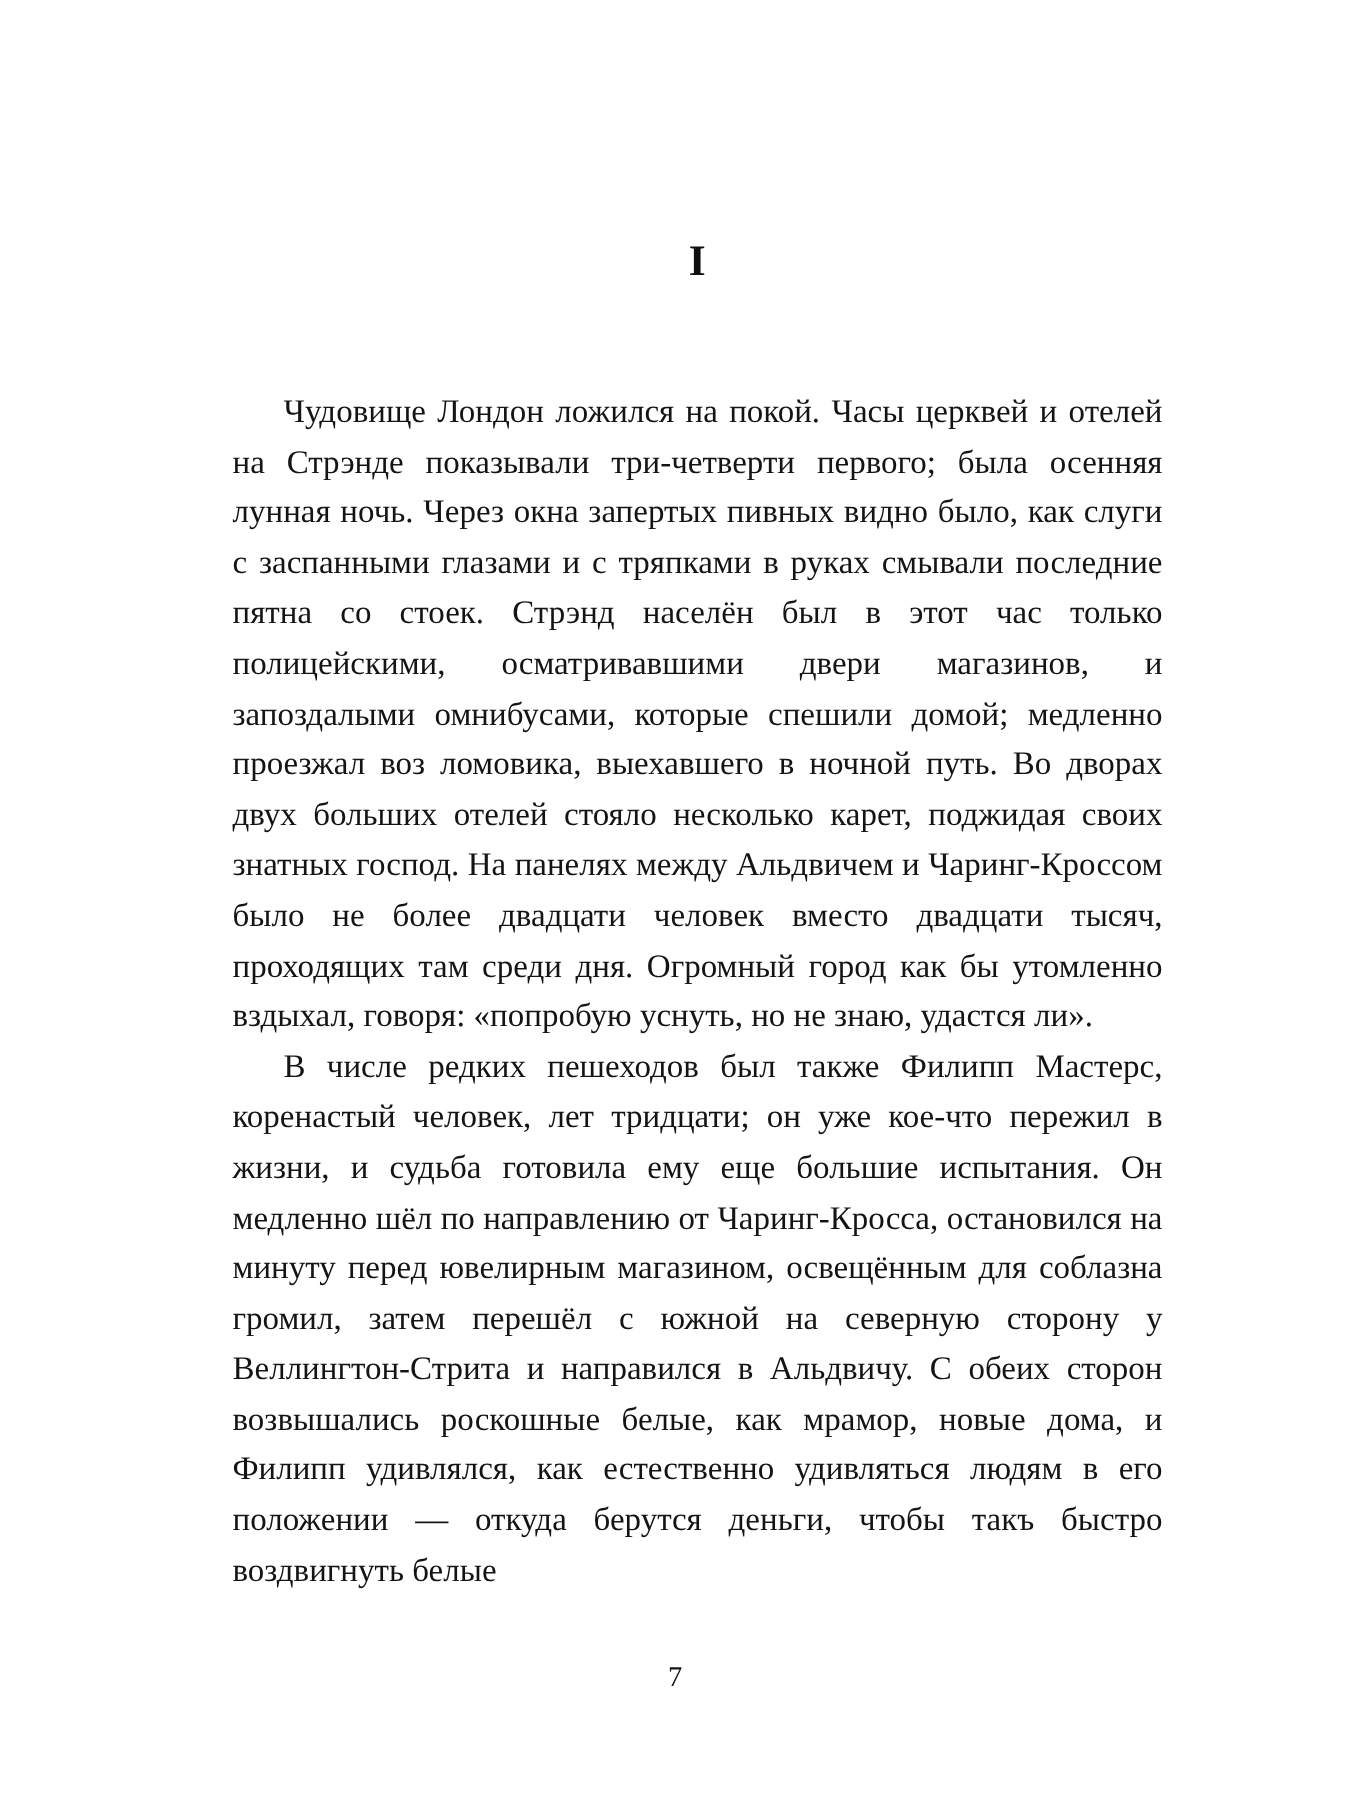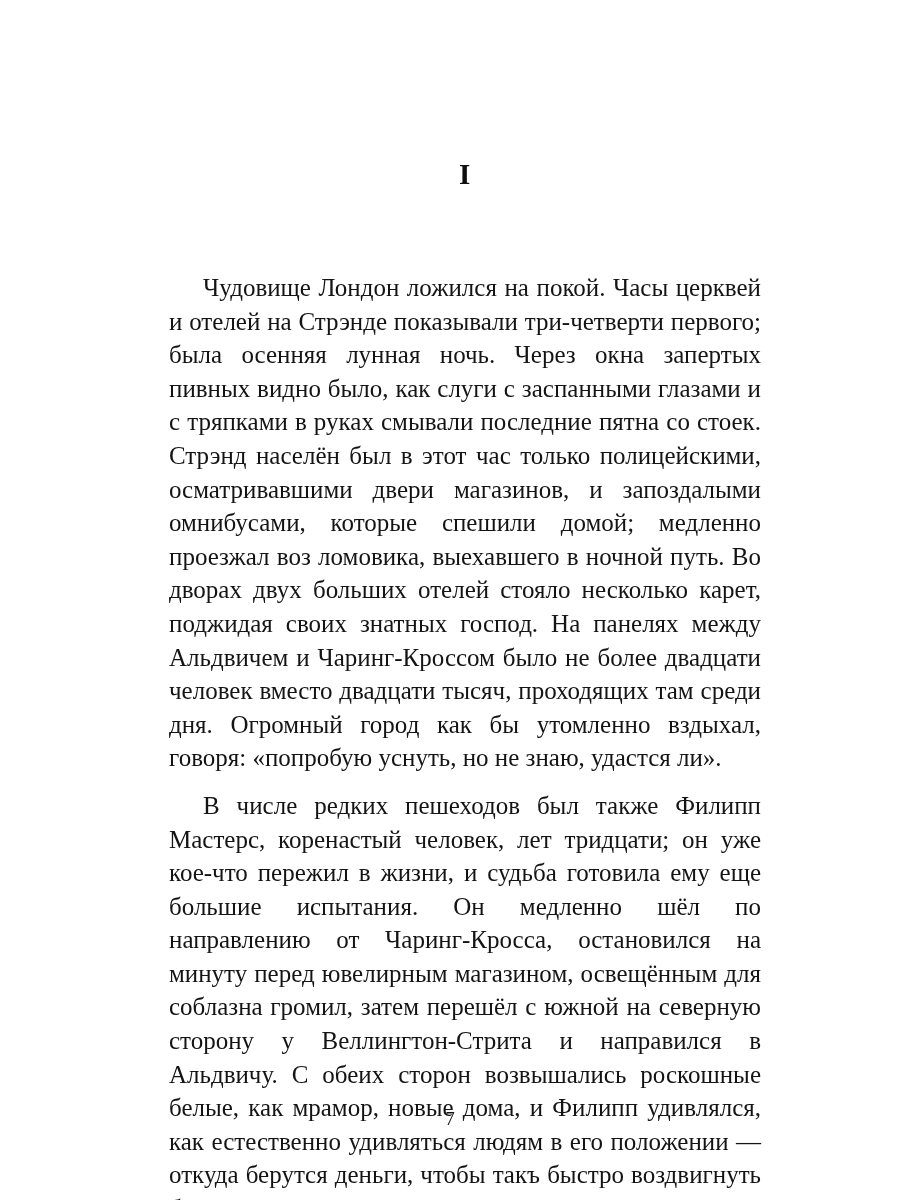--- a/index.html
+++ b/index.html
@@ -31,22 +31,22 @@
     font-weight: 700;
     letter-spacing: 0.5px;
     color: #0f0f0f;
     font-family: "Liberation Serif", "DejaVu Serif", serif;
   }
   .body-text {
     margin: 0;
     padding-top: 66px;
   }
   p.para {
-    margin: 14px;
-    font-size: 25px;
+    margin: 0;
+    font-size: 22px;
     line-height: 33.6px;
     text-align: justify;
     text-indent: 34px;
     text-justify: inter-word;
     hyphens: manual;
     color: #141414;
   }
   .page-number {
     position: absolute;
     left: 0;

